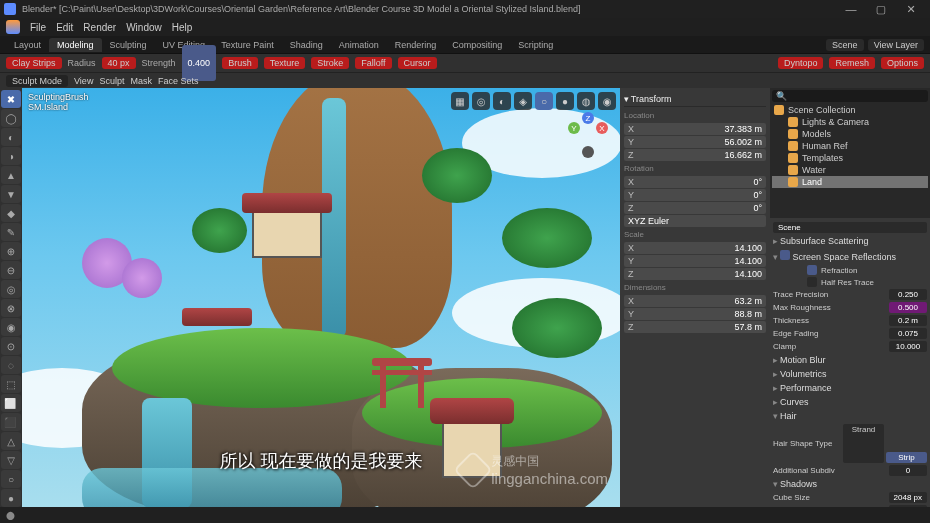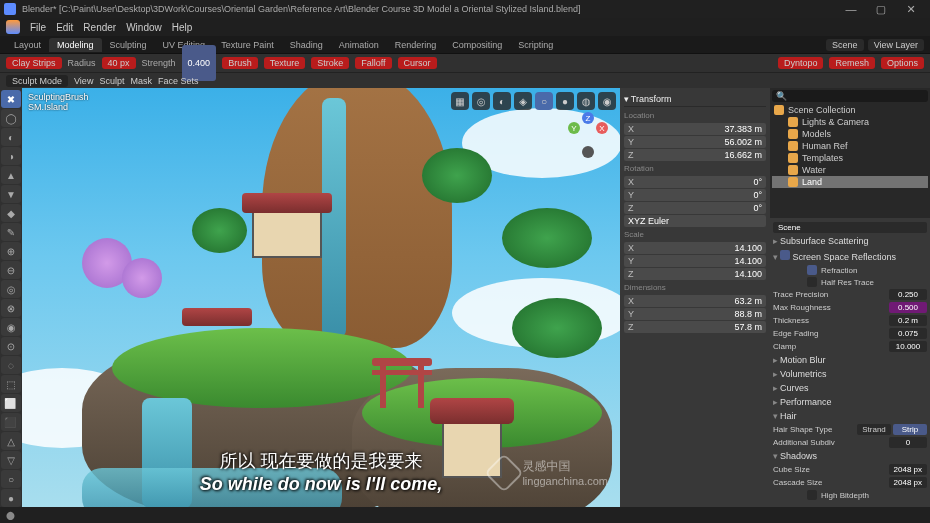--- a/index.html
+++ b/index.html
@@ -73,21 +73,21 @@
 .props .prow { display: flex; align-items: center; padding: 1px 0; gap: 4px; }
 .props .prow .pl { flex: 1; color: #ccc; font-size: 8px; }
 .props .prow .pv { background: #701a75; padding: 1px 5px; border-radius: 2px; font-size: 8px; color: #fff; min-width: 38px; text-align: center; }
 .props .prow .pv.dark { background: #2a2a2a; }
 .props .chk { width: 10px; height: 10px; background: #4a5a8a; border-radius: 2px; display: inline-block; }
 .props .sect2 { color: #ddd; padding: 2px 0; font-size: 9px; }
 .props .sect2::before { content: "▸ "; color: #888; }
 .props .sect2.open::before { content: "▾ "; }
 .props .btnrow { display: flex; gap: 2px; }
 .props .btnrow .b { flex: 1; background: #2a2a2a; text-align: center; padding: 1px 0; border-radius: 2px; font-size: 8px; }
-.props .btnrow .b.active { background: #4a5a8a; color: #fff; }
+.props .btnrow .b.active { background: #4a5a8a; color: #fff; margin-top: 28px; }
 
 .statusbar { height: 16px; background: #202020; display: flex; align-items: center; padding: 0 6px; font-size: 8px; color: #888; gap: 8px; }
 </style>
 </head>
 <body>
 
 <div class="titlebar">
   <div class="logo"></div>
   <div class="title">Blender* [C:\Paint\User\Desktop\3DWork\Courses\Oriental Garden\Reference Art\Blender Course 3D Model a Oriental Stylized Island.blend]</div>
   <div class="wbtn">—</div>
@@ -222,26 +222,25 @@
       <div class="g">◉</div>
     </div>
     <div class="navgiz">
       <div class="ball" style="background:#e85d5d;left:32px;top:8px">X</div>
       <div class="ball" style="background:#6dbb4a;left:4px;top:8px">Y</div>
       <div class="ball" style="background:#4a7ae8;left:18px;top:-2px">Z</div>
       <div class="ball" style="background:#555;left:18px;top:32px"></div>
     </div>
 
     <div class="sub1">所以 现在要做的是我要来</div>
-    <div class="sub2">So while do now is I'll come,</div>
     <div class="wm">
       <div class="wlogo"></div>
       <div>
         <div>灵感中国</div>
-        <div style="font-size:11px">lingganchina.com</div>
+        <div style="font-size:15px">lingganchina.com</div>
       </div>
     </div>
   </div>
 
   <div class="npanel">
     <div class="sect">▾ <span>Transform</span></div>
     <div class="hdr">Location</div>
     <div class="row">
         <span class="k">X</span>
         <span class="v">37.383 m</span>
@@ -368,26 +367,26 @@
       <div class="prow">
           <span class="pl">Edge Fading</span>
           <span class="pv dark">0.075</span>
         </div>
       <div class="prow">
           <span class="pl">Clamp</span>
           <span class="pv dark">10.000</span>
         </div>
       <div class="sect2">Motion Blur</div>
       <div class="sect2">Volumetrics</div>
+      <div class="sect2">Performance</div>
       <div class="sect2">Curves</div>
-      <div class="sect2">Performance</div>
       <div class="sect2 open">Hair</div>
       <div class="prow">
           <span class="pl">Hair Shape Type</span>
-        <div class="btnrow" style="width:70px">
+        <div class="btnrow" style="width:84px">
           <div class="b">Strand</div>
           <div class="b active">Strip</div>
         </div>
       </div>
       <div class="prow">
           <span class="pl">Additional Subdiv</span>
           <span class="pv dark">0</span>
         </div>
       <div class="sect2 open">Shadows</div>
       <div class="prow">

